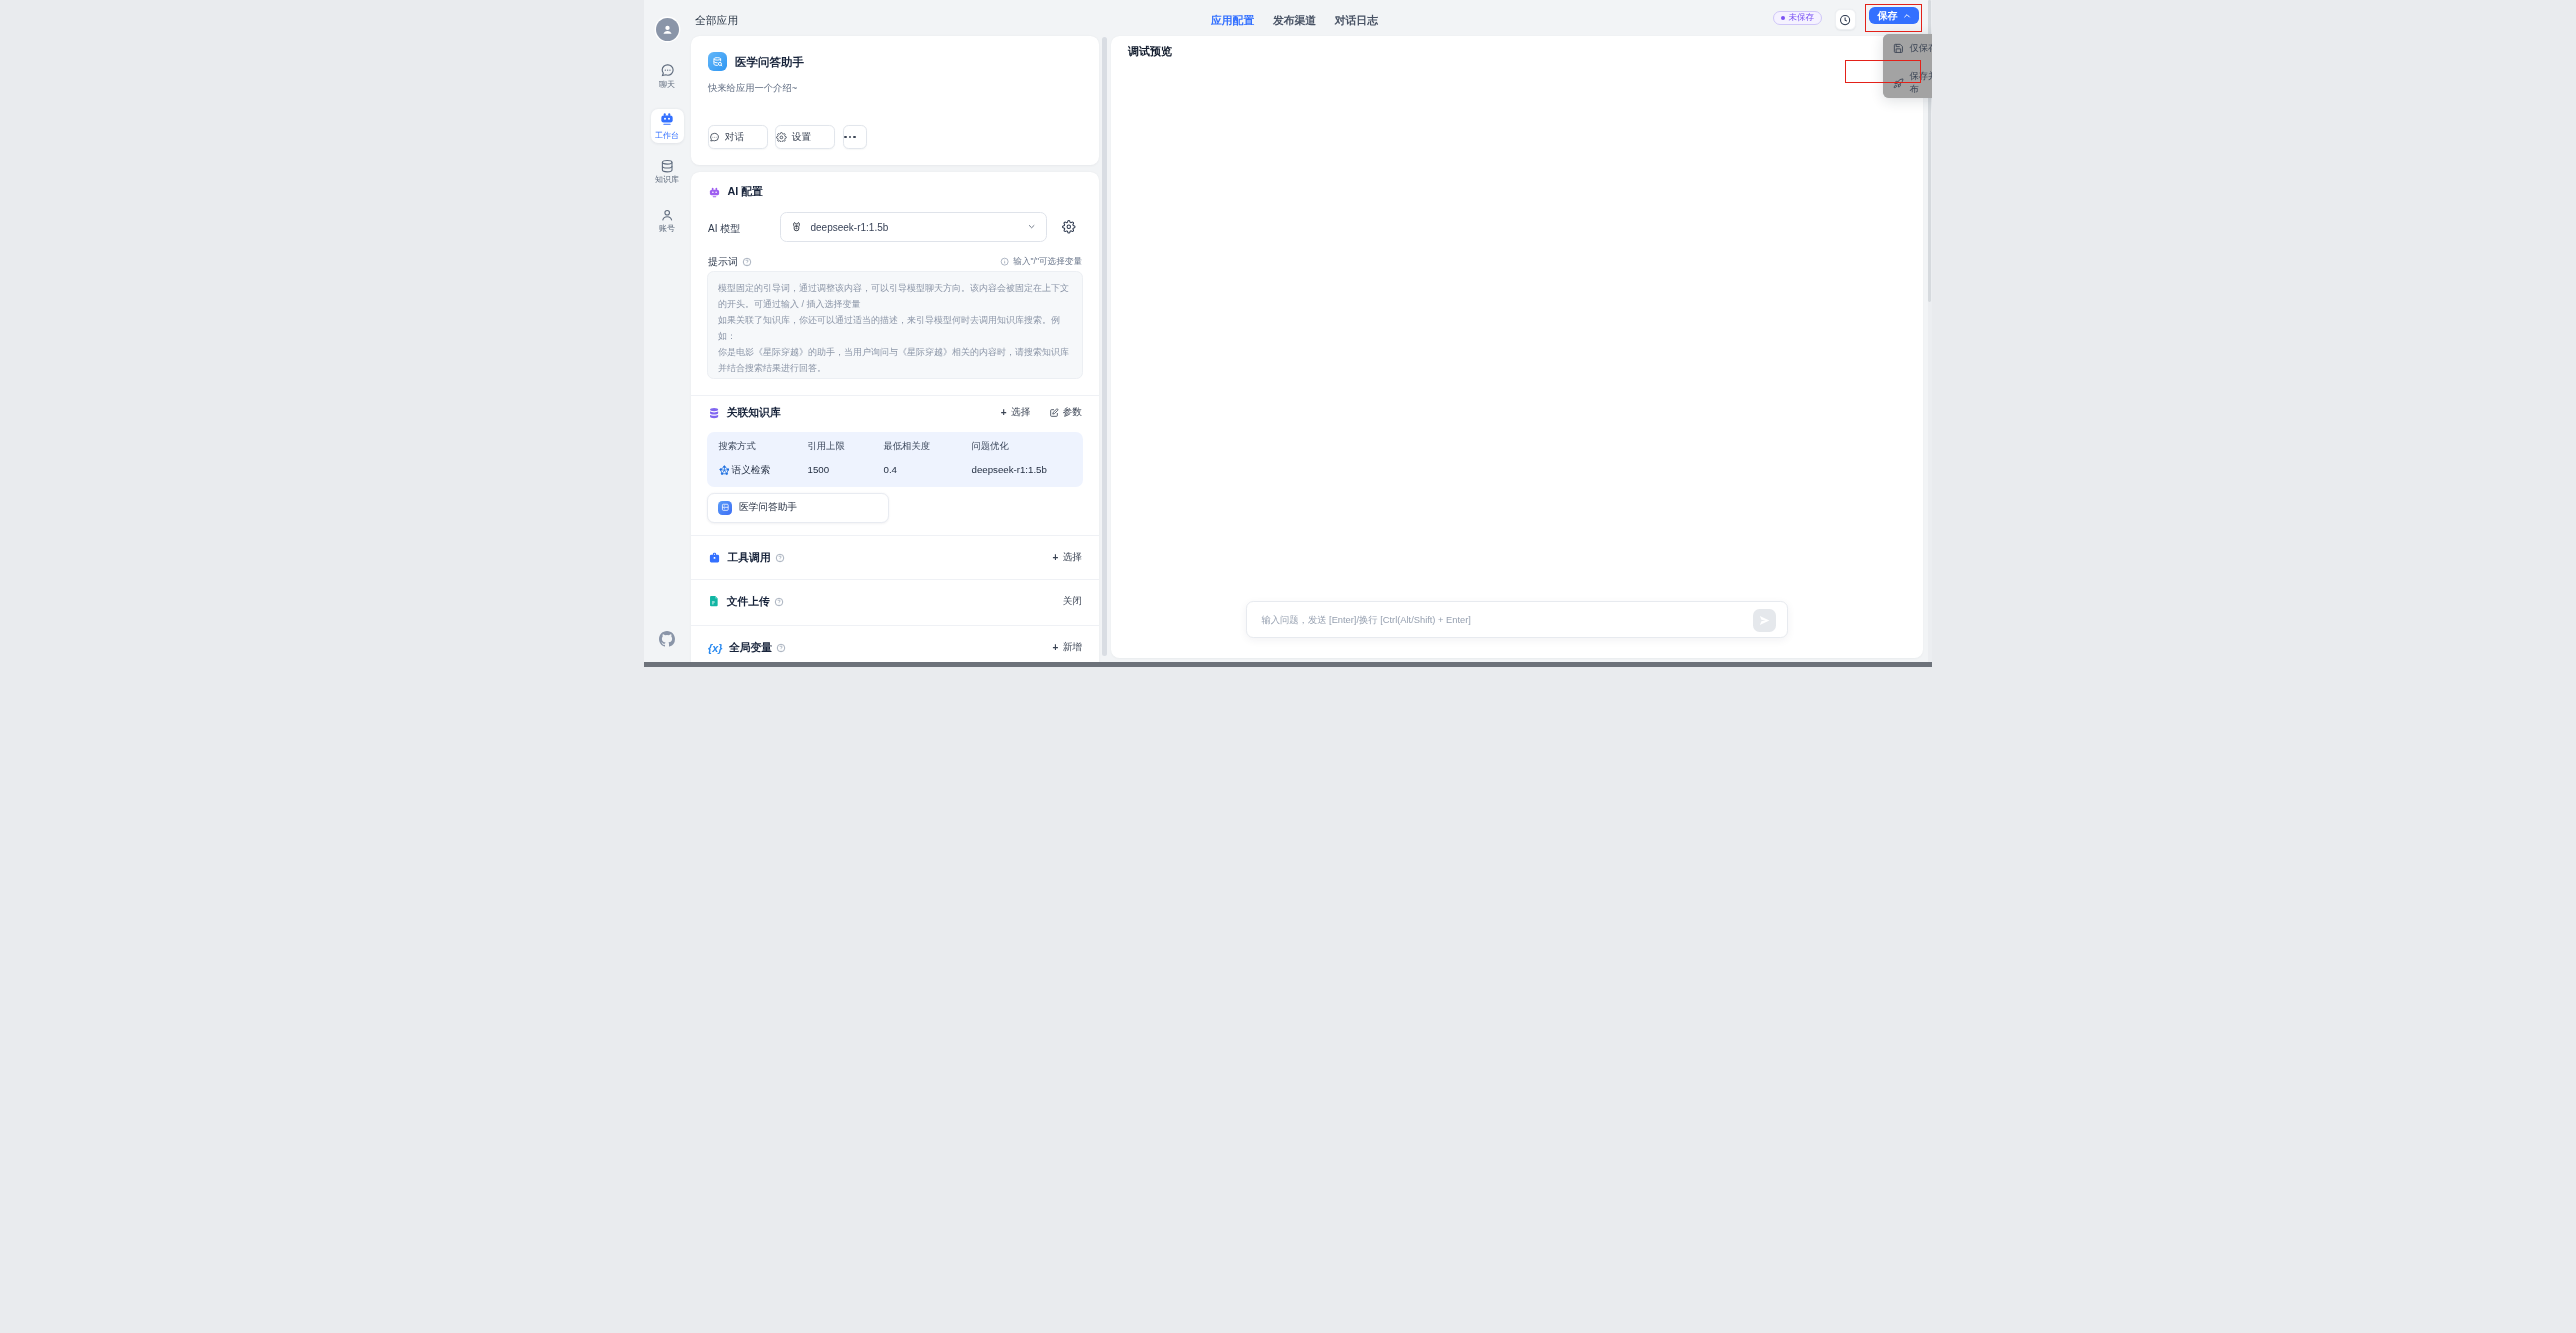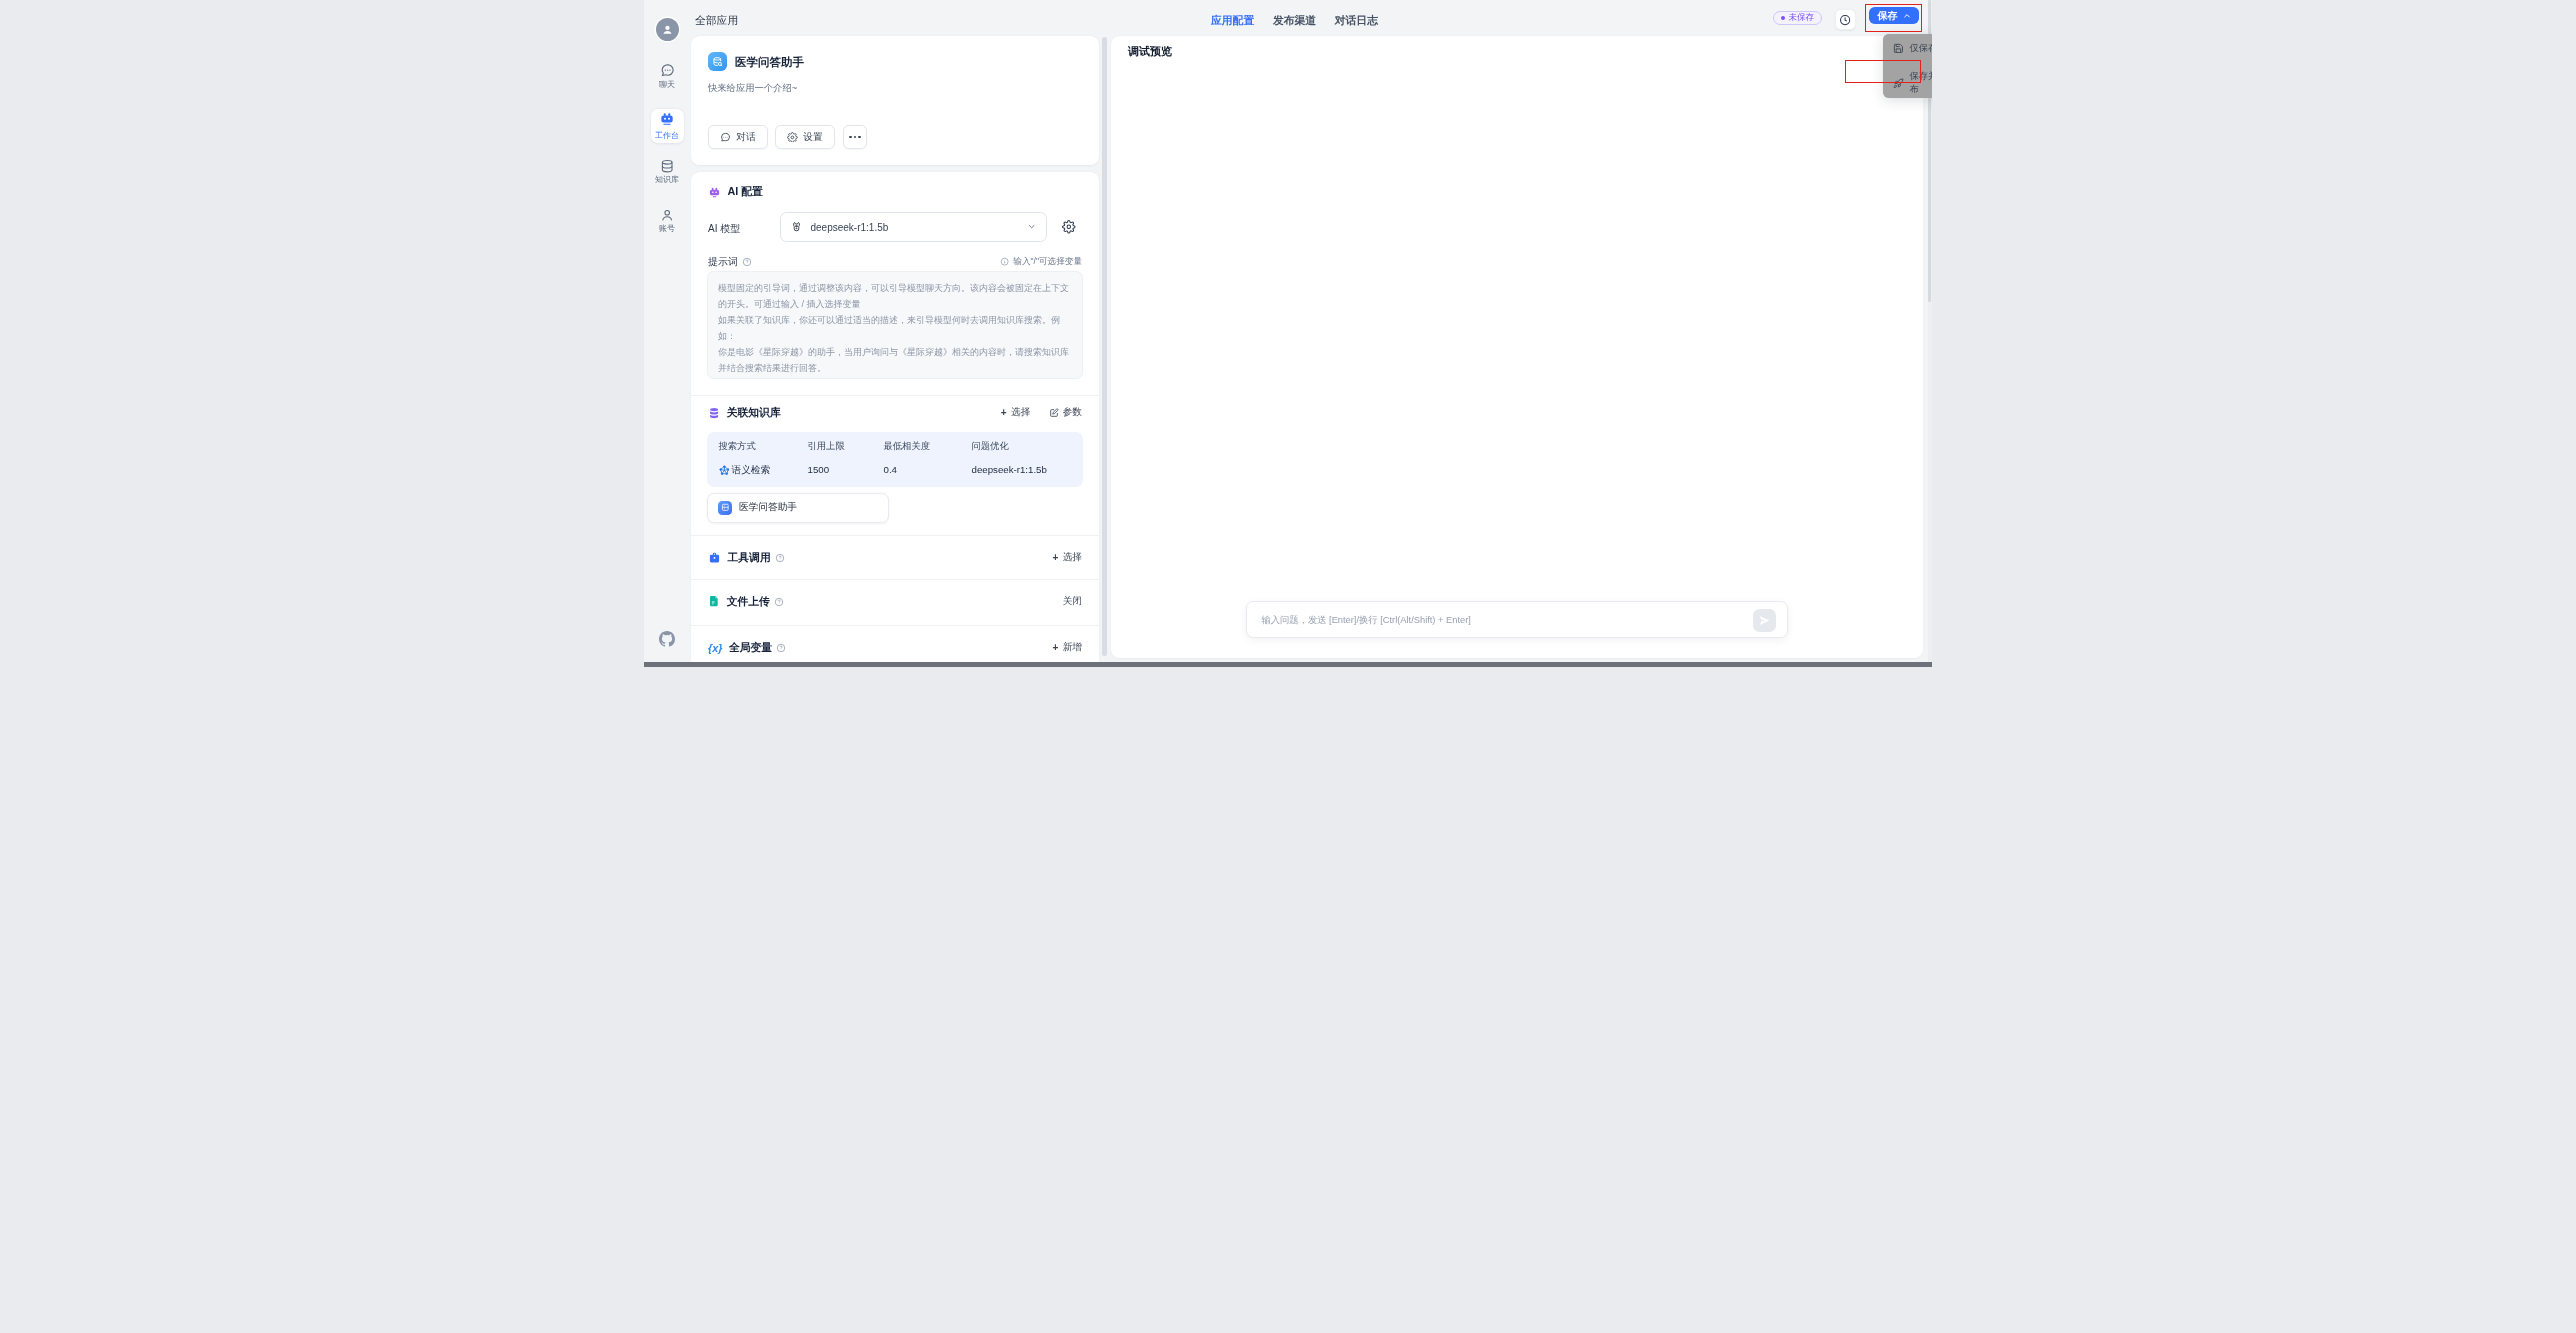--- a/index.html
+++ b/index.html
@@ -49,21 +49,21 @@
   
   .card { position:absolute; background:#fff; border-radius:8.6px; box-shadow:0 0.7px 2.2px rgba(30,40,60,.05); }
   .card-app { left:47px; top:36px; width:408px; height:129px; }
   .card-config { left:47px; top:172px; width:408px; height:608px; overflow:hidden; }
 
   .app-icon { position:absolute; left:17px; top:16px; width:19.4px; height:19.4px; border-radius:5.7px;
       background:linear-gradient(135deg,#63b7f9,#2f96f2); display:flex; align-items:center; justify-content:center; }
   .app-title { position:absolute; left:44px; top:18.7px; font-size:11.5px; font-weight:700; color:#17233a; }
   .app-desc { position:absolute; left:17px; top:46px; font-size:9.3px; color:#5e6b80; }
   .app-btn { position:absolute; top:89px; height:24px; background:#fff; border:0.7px solid #e2e6ec; border-radius:5.7px;
-      display:flex; align-items:center; justify-content:center; gap:5px; font-size:9.7px; color:#3b4454;
+      display:flex; align-items:center; gap:5px; font-size:9.7px; color:#3b4454;
       box-shadow:0 0.7px 1.4px rgba(30,40,60,.04); cursor:pointer; font-family:inherit; }
   .btn-chat { left:17px; width:60px; }
   .btn-settings { left:84px; width:60px; }
   .btn-more { left:152px; width:24px; }
   .dots { display:flex; gap:2.2px; }
   .dots i { width:2.5px; height:2.5px; border-radius:50%; background:#3b4454; }
 
   
   .sec-head { position:absolute; left:17px; display:flex; align-items:center; gap:6.5px; }
   .sec-title { font-size:10.8px; font-weight:700; color:#17233a; white-space:nowrap; }

